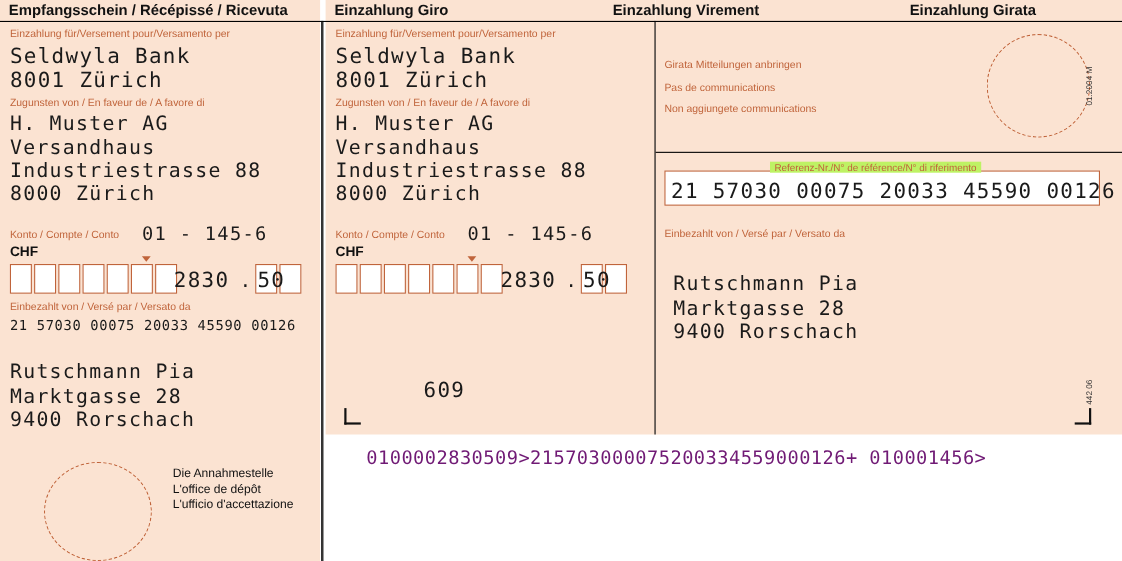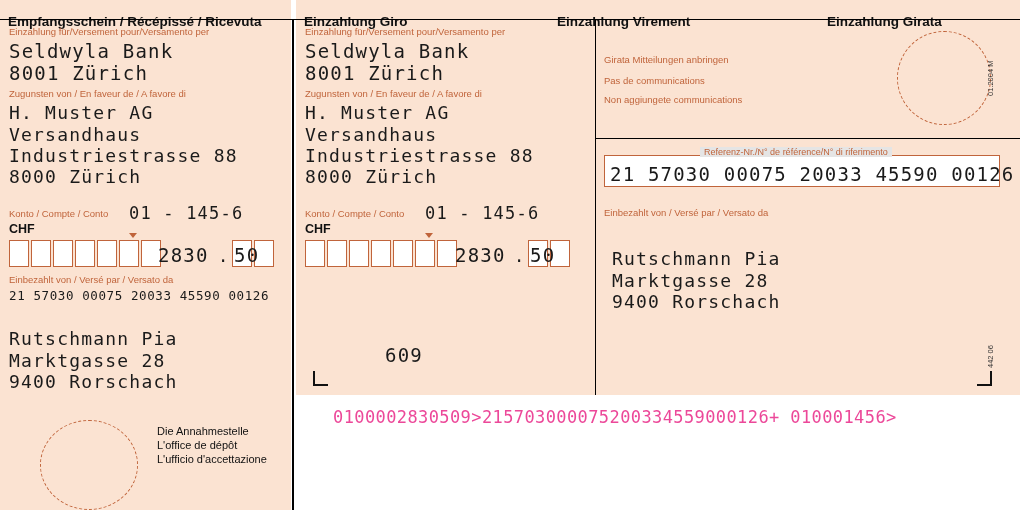--- a/index.html
+++ b/index.html
@@ -29,21 +29,21 @@
   #panel-giro {
     left: 296px; top: 0; width: 300px; height: 395px;
   }
   #panel-right {
     left: 596px; top: 0; width: 424px; height: 395px;
   }
 
   
   .hdr-row {
     position: absolute;
-    top: 12px;
+    top: 0;
     height: 19px;
     left: 0;
     width: 1020px;
     text-decoration: underline;
   }
   .hdr-title {
     position: absolute;
     top: 2px;
     font-size: 13.5px;
     font-weight: bold;
@@ -125,21 +125,21 @@
     position: absolute;
     left: 604px; top: 155px;
     width: 396px; height: 32px;
     border: 1.5px solid #c0643b;
     background: #ffffff;
     box-sizing: border-box;
   }
   #ref-caption {
     position: absolute;
     left: 700px; top: 147px;
-    background: #e5e5e5;
+    background: #bef264;
     padding: 0 4px;
     font-size: 9px;
     color: #c0643b;
     white-space: nowrap;
   }
 
   
   .dashcircle {
     position: absolute;
     border: 1px dashed #c0643b;
@@ -166,21 +166,21 @@
     white-space: nowrap;
   }
 
   
   #coding-line {
     position: absolute;
     left: 333px; top: 407px;
     font-family: "DejaVu Sans Mono", monospace;
     font-size: 17px;
     letter-spacing: 0.4px;
-    color: #ec4899;
+    color: #701a75;
     white-space: nowrap;
   }
 
   
   #accept-text {
     position: absolute;
     left: 157px; top: 424px;
     font-size: 11px;
     line-height: 14px;
     color: #111;

